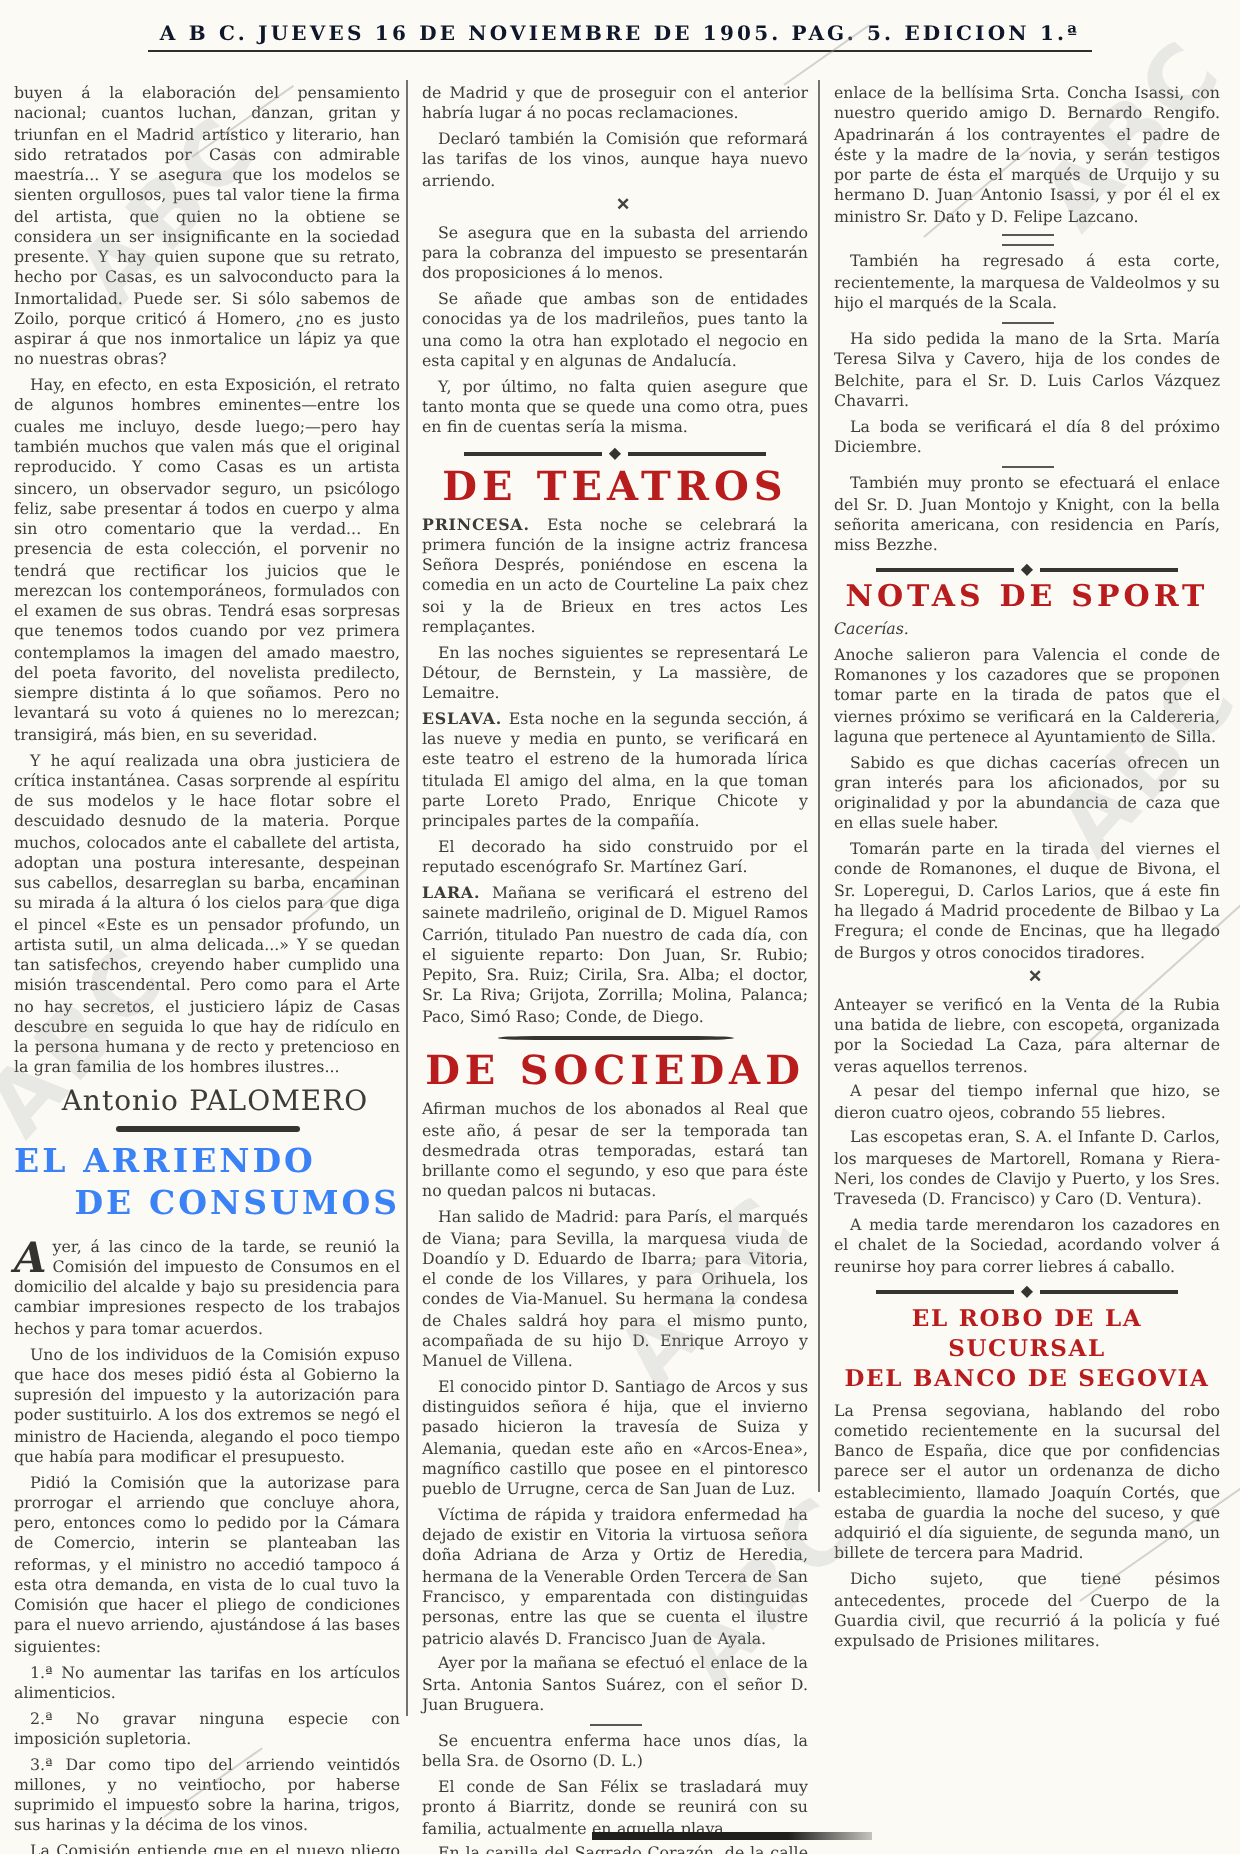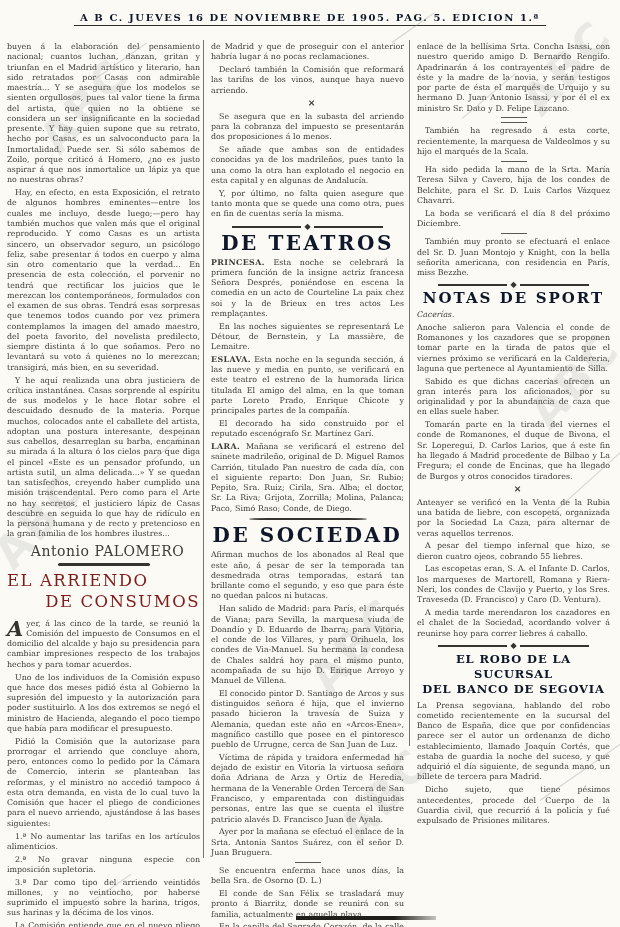--- a/index.html
+++ b/index.html
@@ -24,25 +24,25 @@
   .col-left{left:7px;}
   .col-mid{left:211px;}
   .col-right{left:417px;}
   .col p{margin:0 0 2.5px;text-indent:8px;}
   .col p.noindent{text-indent:0;}
   .colrule{position:absolute;width:1px;background:#75746c;}
   .rule-1{left:203px;top:40px;height:818px;}
   .rule-2{left:409px;top:40px;height:706px;}
   
   .big-title{
-    text-align:center;font-weight:bold;color:#0f172a;
+    text-align:center;font-weight:bold;color:#b91c1c;
     font-size:20px;letter-spacing:2.5px;margin:3px 0 4px;line-height:1.05;
     text-indent:0;
   }
-  .consumos-title{font-size:16.5px;letter-spacing:1.5px;font-weight:normal;color:#7f1d1d;margin:4px 0 6px;line-height:1.25;}
+  .consumos-title{font-size:16.5px;letter-spacing:1.5px;font-weight:bold;color:#3b82f6;margin:4px 0 6px;line-height:1.25;}
   .consumos-title .l1{display:block;text-align:left;}
   .consumos-title .l2{display:block;text-align:right;}
   .sport-title{font-size:15px;letter-spacing:2px;margin:2px 0 3px;}
   .robo-title{font-size:11.5px;letter-spacing:0.8px;margin:3px 0 4px;line-height:1.3;}
   .sub-label{font-style:italic;margin:0 0 2px;text-indent:4px;}
   
   .sig{text-align:center;text-indent:0;margin:3px 0 2px;font-size:14px;letter-spacing:0.5px;}
   
   .thick-rule{width:92px;height:3px;background:#35342e;margin:3px auto 5px;border-radius:2px;}
   .squiggle-rule{width:118px;height:2.5px;background:#35342e;margin:4px auto 5px;border-radius:40%/100%;}

